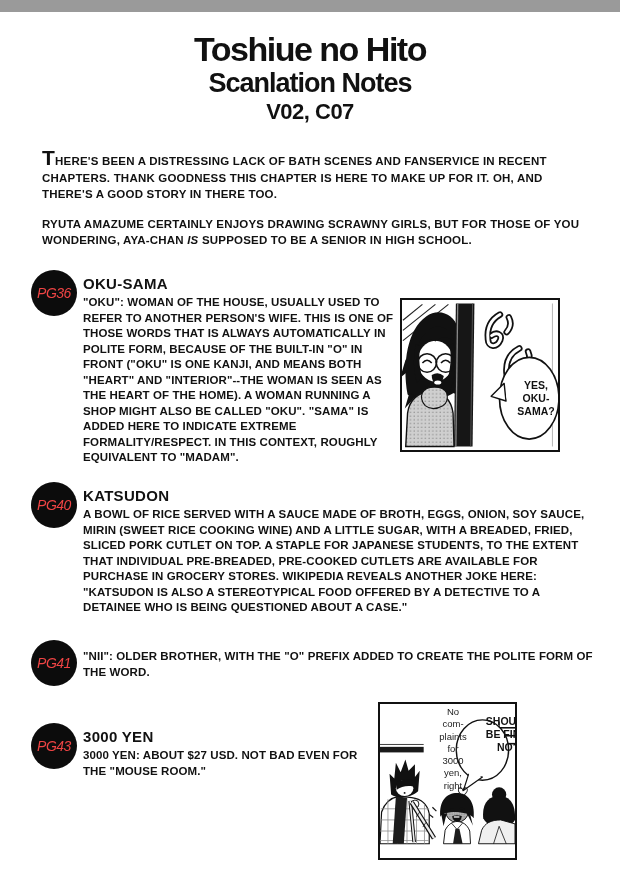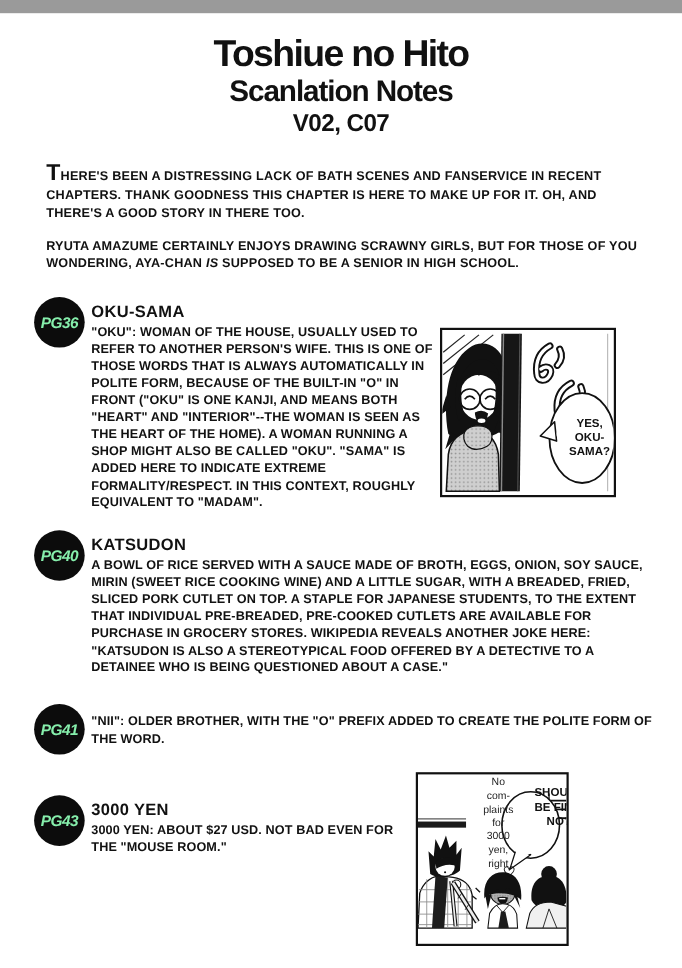--- a/index.html
+++ b/index.html
@@ -17,22 +17,22 @@
   .intro { position:absolute; left:42px; top:138px; width:552px;
            font-size:11.5px; line-height:16.5px; letter-spacing:0.2px; font-weight:bold; }
   .intro p { margin:0; }
   .intro p.second { margin-top:13px; }
   .intro p.first::first-letter { font-size:21px; }
   .emph { font-style:italic; }
 
   
   .note-badge {
     position:absolute; width:46px; height:46px; border-radius:50%;
-    background:#0c0c0c; color:#86efac; display:flex; align-items:center; justify-content:center;
-    font-size:14px; font-weight:bold; font-style:italic; letter-spacing:-0.5px;
+    background:#0c0c0c; color:#ef4444; display:flex; align-items:center; justify-content:center;
+    font-size:14px; font-weight:normal; font-style:italic; letter-spacing:-0.5px;
   }
   .note-content { position:absolute; font-weight:bold; }
   .note-heading { font-size:15px; line-height:16px; letter-spacing:0.3px; }
   .note-body    { margin-top:3px; font-size:11.5px; line-height:15.5px; letter-spacing:0.1px; }
 
   #badge-pg36 { left:31px; top:258px; }
   #content-pg36 { left:83px; top:264px; width:312px; }
   #badge-pg40 { left:31px; top:470px; }
   #content-pg40 { left:83px; top:476px; width:512px; }
   #badge-pg41 { left:31px; top:628px; }

